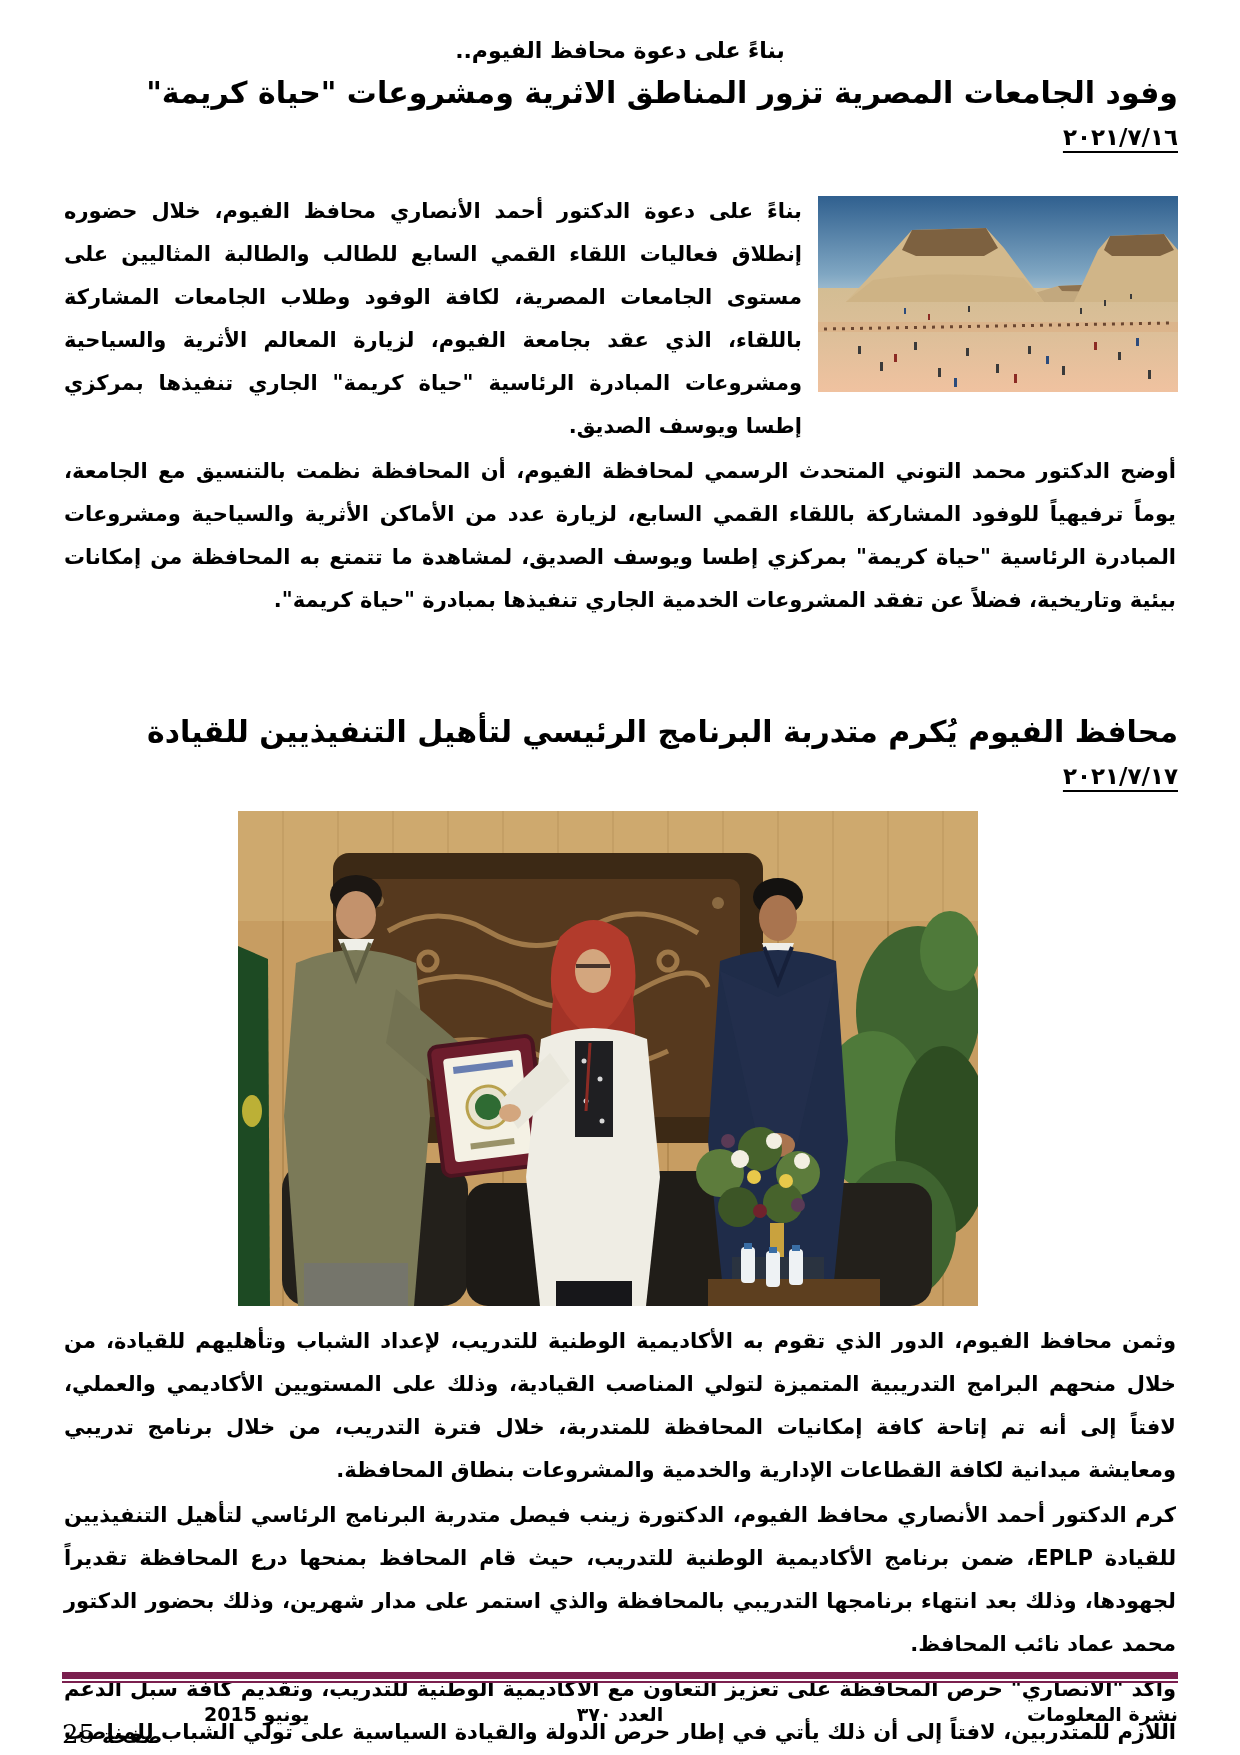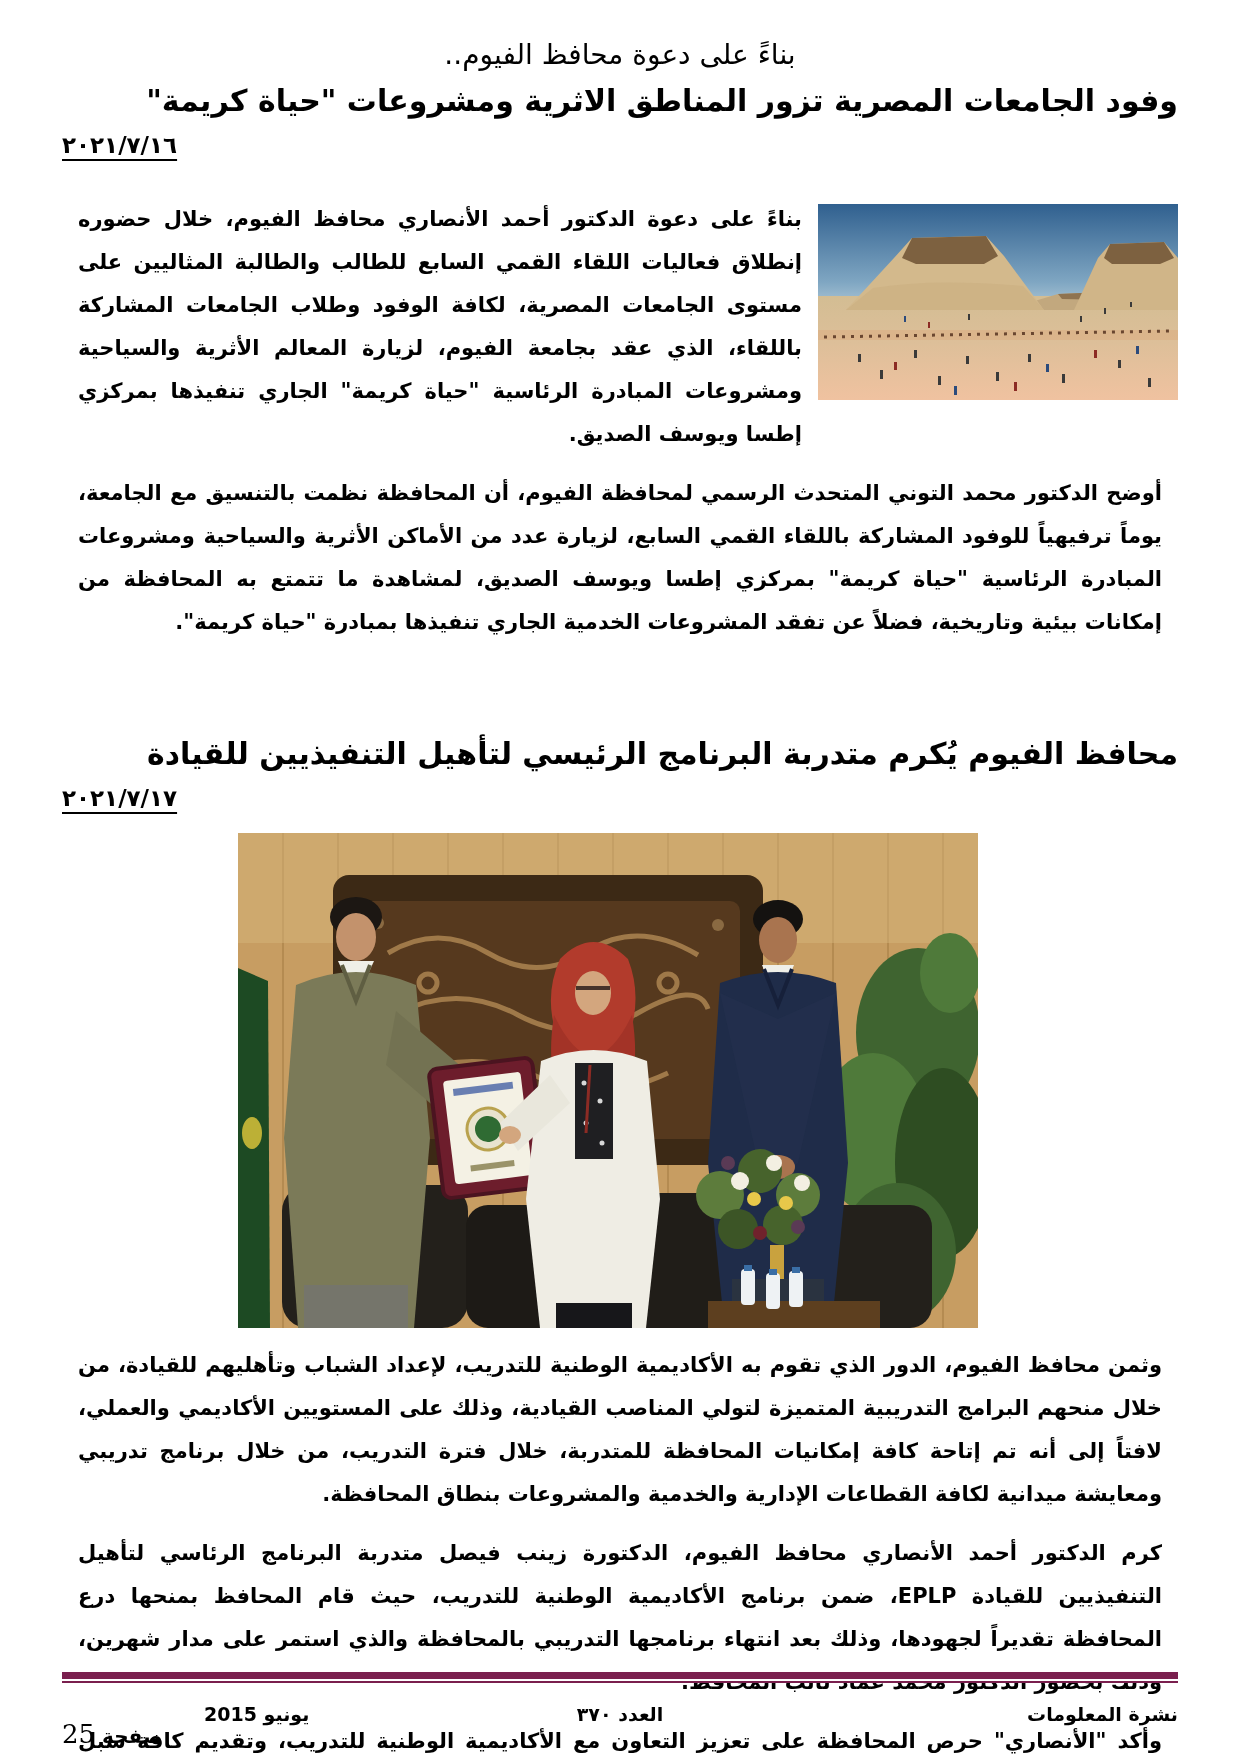--- a/index.html
+++ b/index.html
@@ -10,36 +10,36 @@
     margin:0 auto;
     background:#ffffff;
     font-family:"DejaVu Sans", sans-serif;
     color:#000;
     direction:rtl;
     overflow:hidden;
   }
   .content { padding:38px 62px 0 62px; }
 
   .kicker {
-    text-align:center; font-weight:normal; font-size:28px; letter-spacing:-0.5px;
+    text-align:center; font-weight:bold; font-size:22px; letter-spacing:-0.5px;
   }
   .headline {
     text-align:right; font-weight:bold; font-size:30px; margin-top:12px; letter-spacing:-0.5px;
   }
   .date {
-    text-align:left; font-weight:bold; font-size:23px; margin-top:14px;
+    text-align:right; font-weight:bold; font-size:23px; margin-top:14px;
     text-decoration:underline; text-underline-offset:6px;
   }
 
   .body-text {
     margin-top:40px;
     font-size:21px; font-weight:bold; line-height:43px;
     text-align:justify;
   }
-  .body-text p { margin:16px; }
+  .body-text p { margin:2px; }
 
   .photo1-wrap {
     float:right; 
     width:360px; height:196px;
     margin-left:16px; margin-bottom:40px; margin-top:6px;
   }
   .photo1-wrap svg { display:block; width:100%; height:100%; }
 
   .article2 { margin-top:92px; }
   .photo2-wrap {

